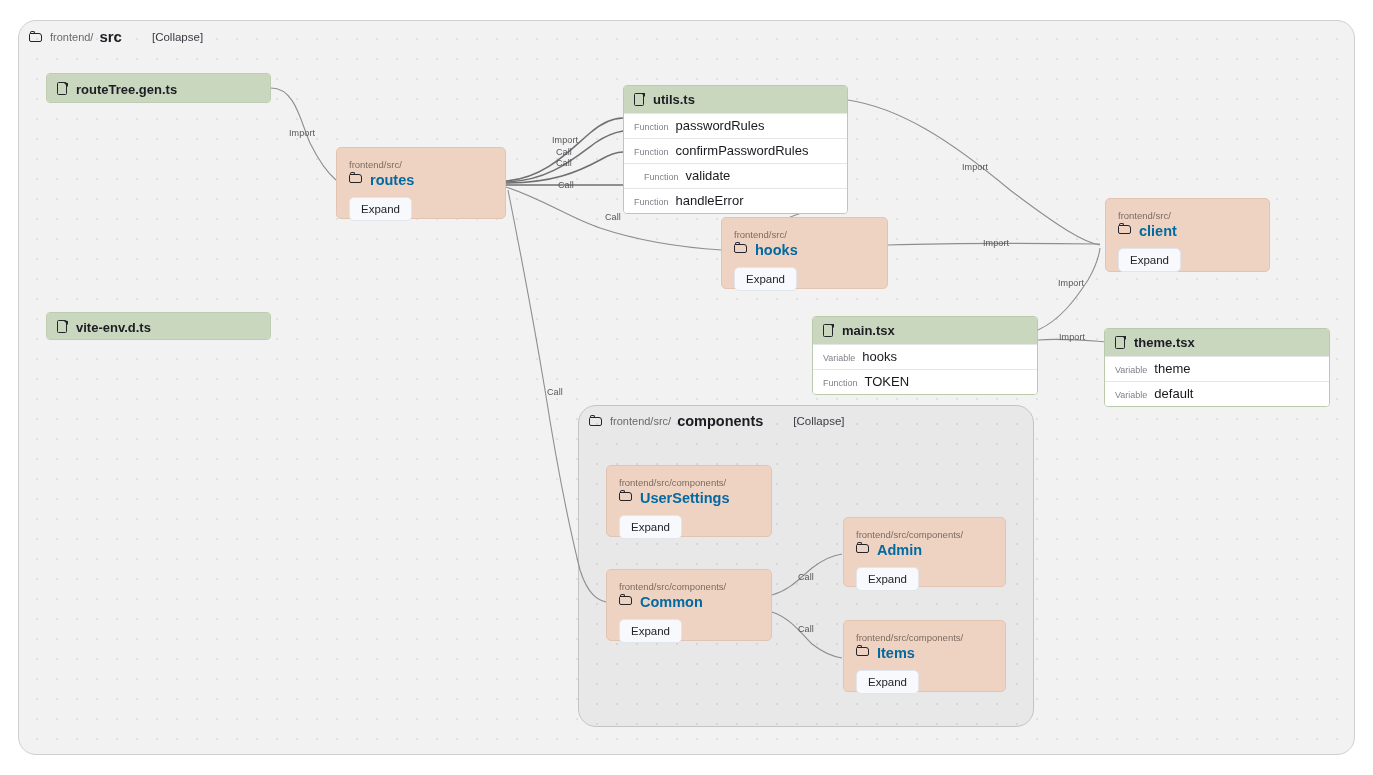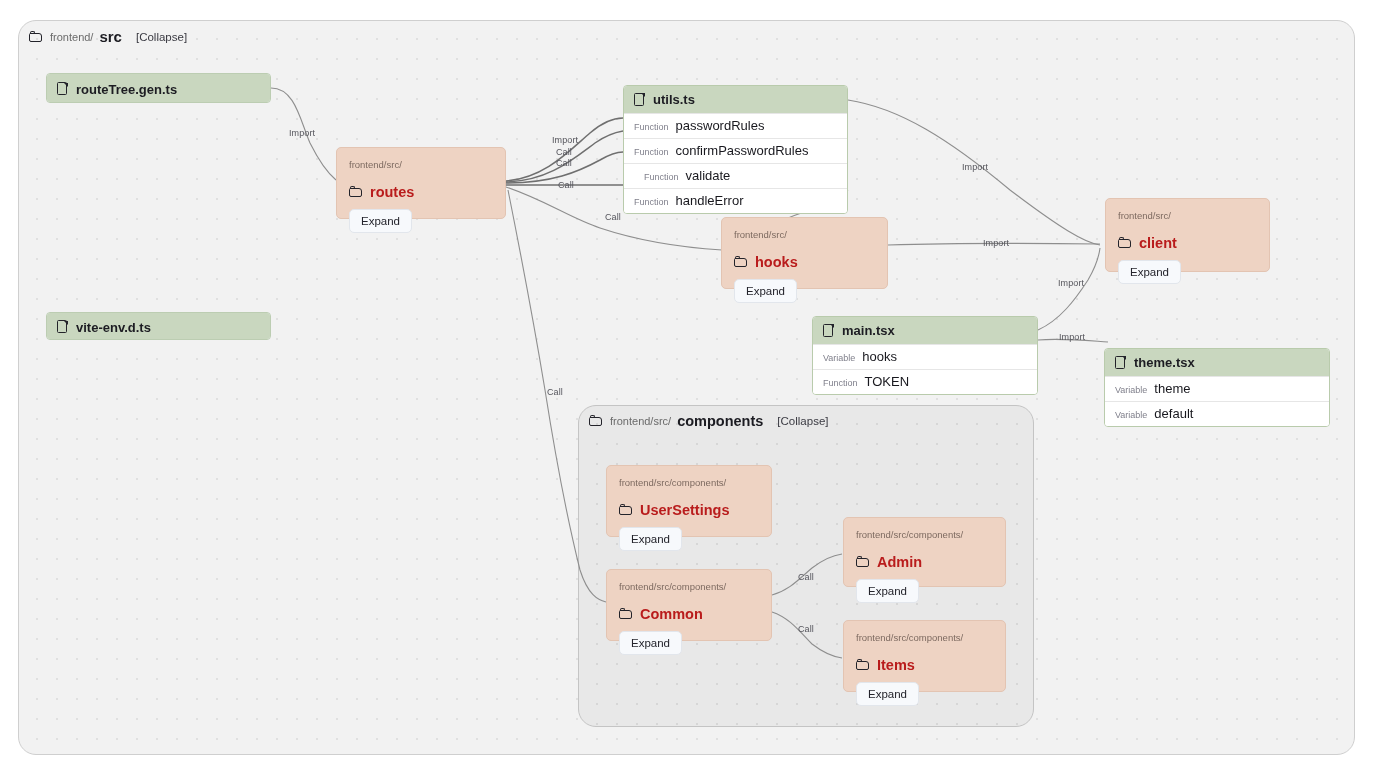--- a/index.html
+++ b/index.html
@@ -30,21 +30,21 @@
     border: 1px solid #c4c4c4;
   }
 
   .group-header {
     position: absolute; left: 10px; top: 7px;
     display: flex; align-items: center; gap: 6px;
     white-space: nowrap;
   }
   .group-header .gpath { font-size: 11px; color: #6b6b6b; }
   .group-header .gname { font-size: 15px; font-weight: bold; color: #1c1c22; }
-  .group-header .gcollapse { font-size: 11.5px; color: #3a3a42; margin-left: 8px; cursor: pointer; }
+  .group-header .gcollapse { font-size: 11.5px; color: #3a3a42; margin-left: 24px; cursor: pointer; }
   .group.nested .group-header .gname { font-size: 14.5px; }
 
   
   .folder-glyph { display:inline-block; width:15px; height:12px; position:relative; flex:0 0 auto; }
   .folder-glyph::before{
     content:""; position:absolute; left:0; top:2px; width:13px; height:9px;
     border:1.4px solid #23232a; border-radius:1.5px 3px 2px 2px; box-sizing:border-box;
   }
   .folder-glyph::after{
     content:""; position:absolute; left:0.5px; top:0px; width:5.5px; height:3px;
@@ -73,22 +73,22 @@
   
   .node { position:absolute; box-sizing:border-box; }
 
   
   .node.folder {
     background:#eed3c3; border-radius:5px; border:1px solid #e3c4b2;
     padding:10px 12px;
   }
   .node.folder .npath { font-size:9.5px; color:#7d6a60; line-height:13px; }
   .node.folder .ntitle {
-    display:flex; align-items:center; gap:6px;
-    font-size:14.5px; font-weight:bold; color:#b91c1c; margin-top:13px;
+    display:flex; align-items:flex-start; gap:6px;
+    font-size:14.5px; font-weight:bold; color:#0369a1; margin-top:1px;
   }
   .expand-btn {
     margin-top:9px; display:inline-block;
     background:#f7f9fc; border:1px solid #e2e6ec; border-radius:5px;
     font-size:11.5px; color:#24242c; padding:5px 11px; cursor:pointer;
     font-family:"Liberation Sans", sans-serif;
   }
 
   
   .node.file {
@@ -222,21 +222,21 @@
     <div class="file-row">
       <span class="kind">Variable</span>
       <span class="sym">hooks</span>
     </div>
     <div class="file-row">
       <span class="kind">Function</span>
       <span class="sym">TOKEN</span>
     </div>
   </div>
 
-  <div class="node file" style="left:1104px; top:328px; width:226px;margin-top:20px;">
+  <div class="node file" style="left:1104px; top:328px; width:226px;">
     <div class="file-head">
       <span class="file-glyph"></span>
       <span class="fname">theme.tsx</span>
     </div>
     <div class="file-row">
       <span class="kind">Variable</span>
       <span class="sym">theme</span>
     </div>
     <div class="file-row">
       <span class="kind">Variable</span>

